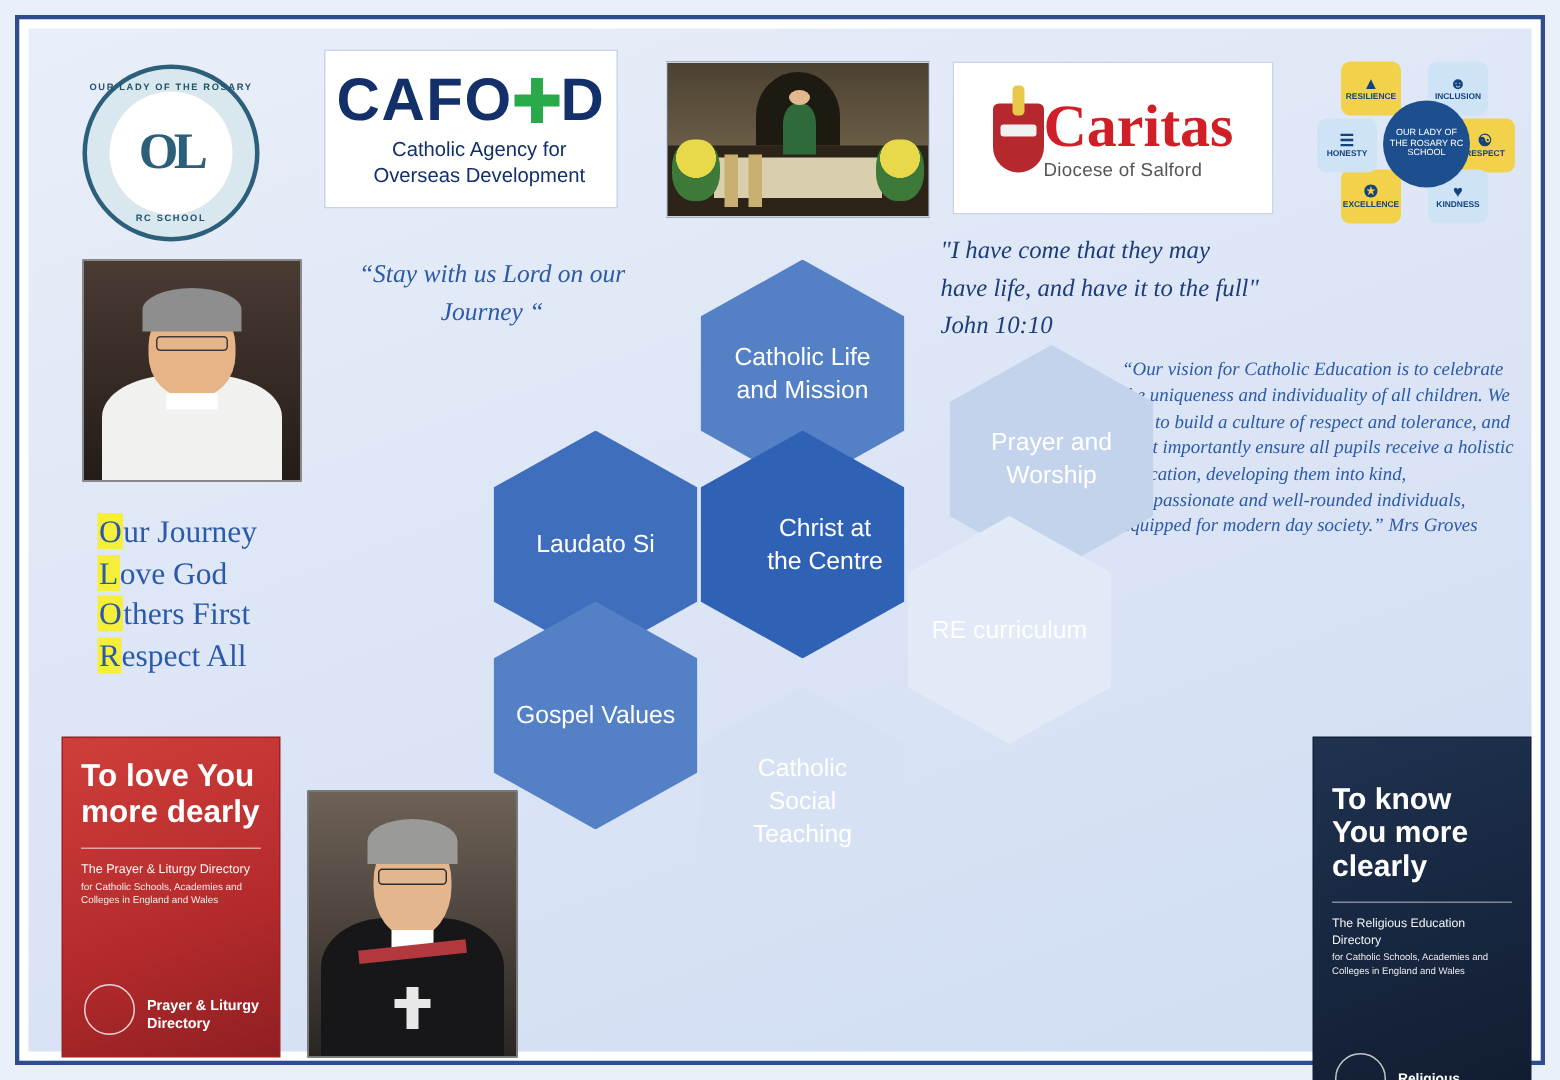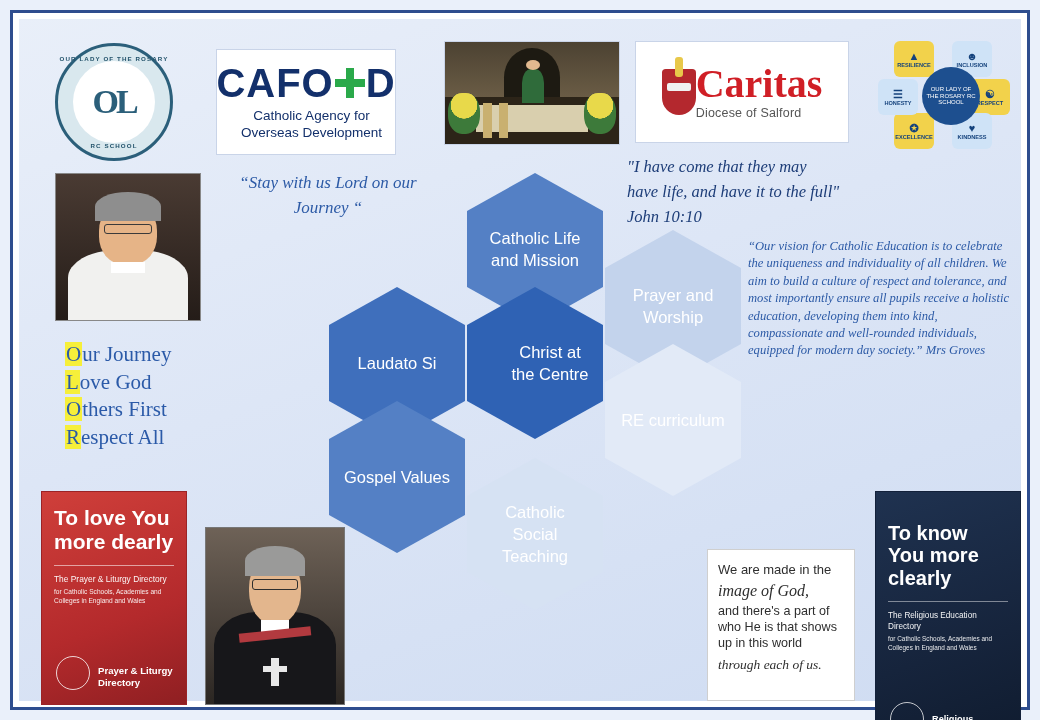--- a/index.html
+++ b/index.html
@@ -62,21 +62,21 @@
   }
   .badge-arc-top, .badge-arc-bottom {
     position: absolute; width: 112px; text-align: center;
     font-size: 6.2px; letter-spacing: 1.1px; color: #23536b; font-weight: bold;
   }
   .badge-arc-top { top: 9px; left: 0; }
   .badge-arc-bottom { bottom: 9px; left: 0; }
 
   
   #cafod {
-    left: 203px; top: 36px; width: 180px; height: 106px;
+    left: 203px; top: 20px; width: 196px; height: 106px;
     flex-direction: column;
     padding: 4px 8px;
   }
   #cafod .word {
     font-family: "Liberation Sans", sans-serif;
     font-weight: bold; font-size: 40px; letter-spacing: 1px;
     color: #13306b; line-height: 1;
     display: flex; align-items: center;
   }
   #cafod .cross {
@@ -249,21 +249,21 @@
     display: flex; align-items: center; justify-content: center;
     text-align: center;
     color: #ffffff;
     font-size: 16.5px;
     line-height: 1.35;
     padding: 0 14px;
   }
   .hex.dark   { background: #3f6fbc; }
   .hex.mid    { background: #5480c5; }
   .hex.deep   { background: #2f62b4; }
-  .hex.light  { background: #c3d3ec; color: #ffffff; }
+  .hex.light  { background: #c3d3ec; color: #ffffff; margin-left: 28px; }
   .hex.pale   { background: #d6e2f3; color: #ffffff; }
   .hex.palest { background: #e2eaf7; color: #ffffff; }
 
   #hex-life     { left: 138px; top: 0px;   }
   #hex-laudato  { left: 0px;   top: 114px; }
   #hex-christ   { left: 138px; top: 114px; padding-left: 44px; }
   #hex-prayer   { left: 276px; top: 57px;  }
   #hex-re       { left: 276px; top: 171px; }
   #hex-gospel   { left: 0px;   top: 228px; }
   #hex-cst      { left: 138px; top: 285px; }
@@ -472,26 +472,20 @@
       <div class="bg"></div>
       <div class="cass"></div>
       <div class="face"></div>
       <div class="hair"></div>
       <div class="glasses"></div>
       <div class="collar"></div>
       <div class="sash"></div>
       <div class="pcross"></div>
     </div>
 
-    <div id="image-card">
-      <div class="l1">We are made in the</div>
-      <div class="l2">image of God,</div>
-      <div class="l3">and there's a part of who He is that shows up in this world</div>
-      <div class="l4">through each of us.</div>
-    </div>
 
     <div id="re-book">
       <div class="t1">To know You more clearly</div>
       <div class="rule"></div>
       <div class="t2">The Religious Education Directory</div>
       <div class="t3">for Catholic Schools, Academies and Colleges in England and Wales</div>
       <div class="seal"></div>
       <div class="seal-txt">Religious Education Directory</div>
     </div>
 

